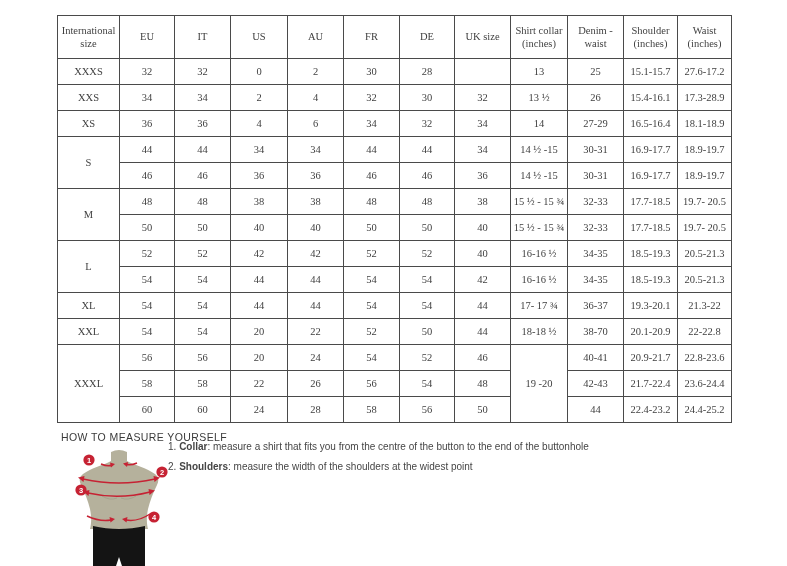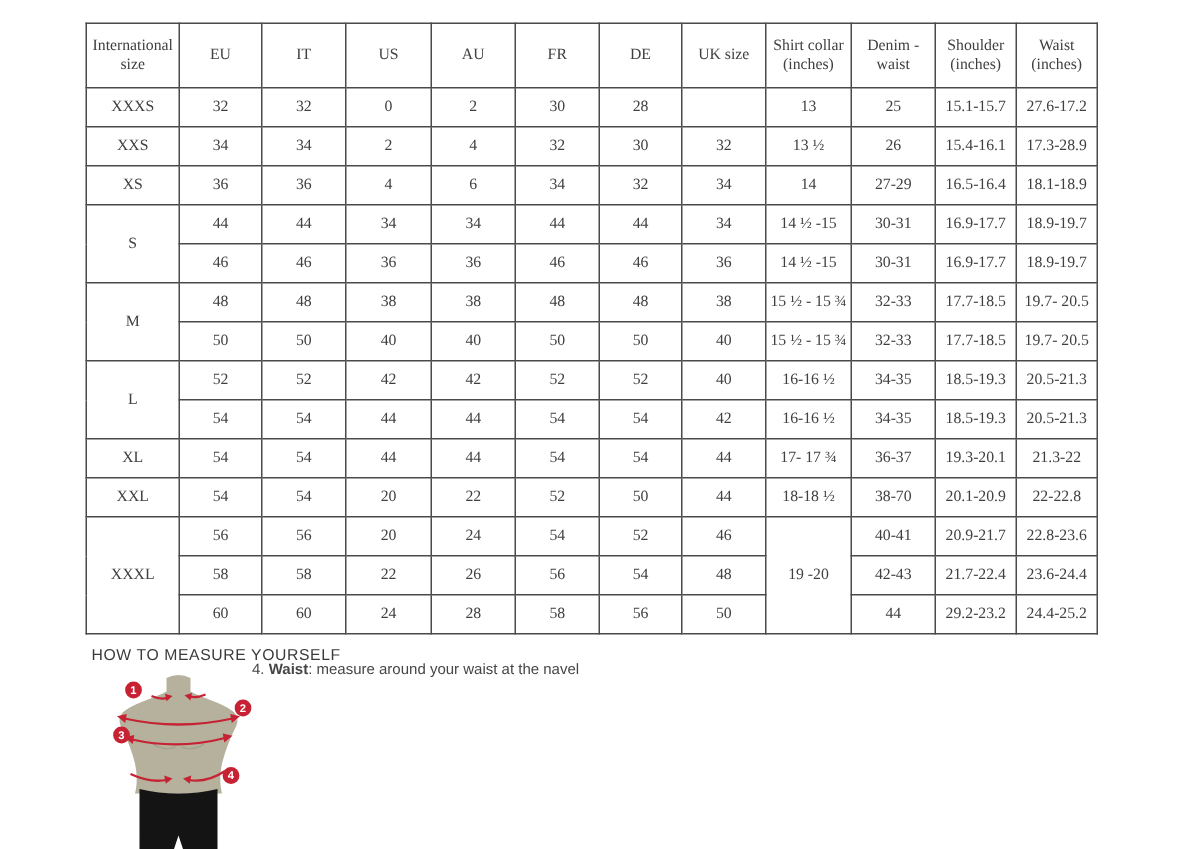--- a/index.html
+++ b/index.html
@@ -245,21 +245,21 @@
       </tr>
       <tr>
         <td>60</td>
         <td>60</td>
         <td>24</td>
         <td>28</td>
         <td>58</td>
         <td>56</td>
         <td>50</td>
         <td>44</td>
-        <td>29.2-23.2</td>
+        <td>22.4-23.2</td>
         <td>24.4-25.2</td>
       </tr>
     </tbody>
 </table>
 
 <div class="measure-title">HOW TO MEASURE YOURSELF</div>
 
 <div class="figure-wrap">
   <svg width="110" height="117" viewBox="0 0 110 117" xmlns="http://www.w3.org/2000/svg">
 
@@ -309,14 +309,15 @@
       <text x="11" y="43.6" text-anchor="middle" font-size="7.5" font-weight="bold" fill="#ffffff" font-family="Liberation Sans, sans-serif">3</text>
     </g>
     <g>
       <circle cx="84" cy="68" r="5.6" fill="#c62233"></circle>
       <text x="84" y="70.6" text-anchor="middle" font-size="7.5" font-weight="bold" fill="#ffffff" font-family="Liberation Sans, sans-serif">4</text>
     </g>
   </svg>
 </div>
 
 <div class="instructions">
-  <div class="line"><span>4. </span><span class="term">Waist</span><span>: measure around your waist at the navel</span></div>
+  <div class="line"><span>1. </span><span class="term">Collar</span><span>: measure a shirt that fits you from the centre of the button to the end of the buttonhole</span></div>
+  <div class="line"><span>2. </span><span class="term">Shoulders</span><span>: measure the width of the shoulders at the widest point</span></div>
 </div>
 
 </body></html>

